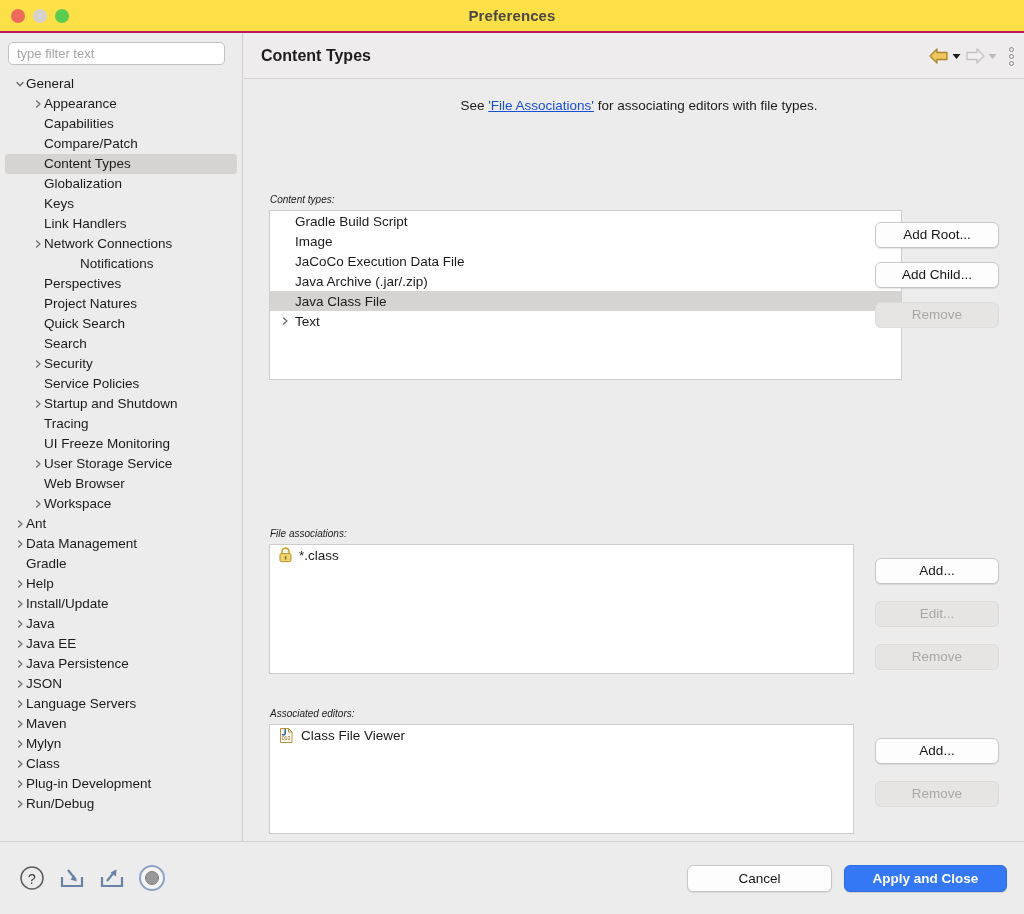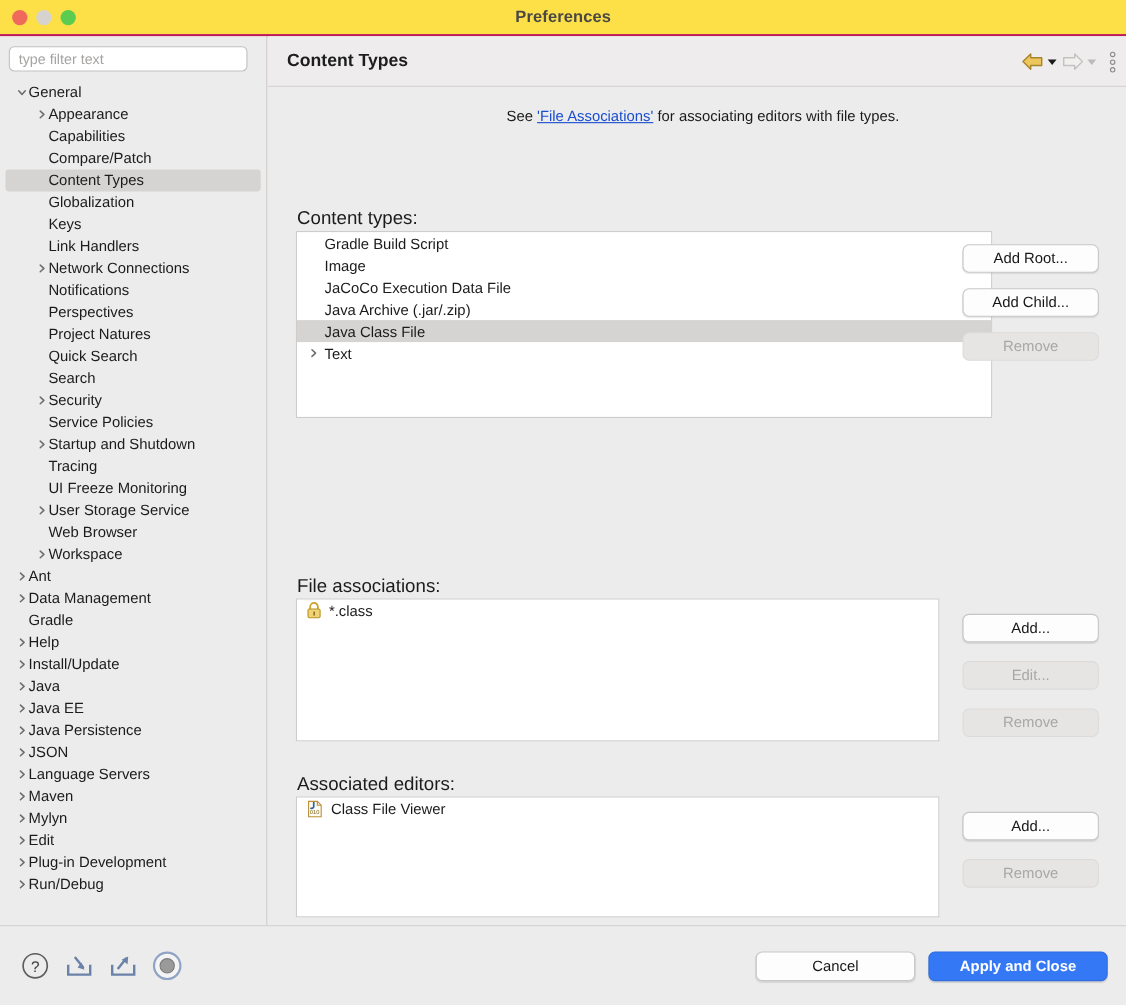--- a/index.html
+++ b/index.html
@@ -77,21 +77,21 @@
   .caret-dn { width: 9px; }
   .caret-dn svg { display: block; }
   .dots-menu { margin-left: 9px; display: flex; flex-direction: column; gap: 2px; align-items: center; }
   .dot { width: 5px; height: 5px; border-radius: 50%; border: 1px solid #8b8b8b; background: #ececec; }
 
   .content-body { position: relative; padding: 0 16px; }
 
   .see-line { font-size: 13.5px; color: #1b1b1b; margin: 19px 0 0 10px; text-align: center; }
   .see-link { color: #1a4ed0; text-decoration: underline; }
 
-  .field-label { font-size: 17px; color: #1b1b1b; margin-left: 10px; }
+  .field-label { font-size: 10px; color: #1b1b1b; margin-left: 10px; font-style: italic; }
 
   .listbox {
     background: #fff; border: 1px solid #cfcdcc;
     position: absolute;
   }
   .list-row {
     height: 20px; display: flex; align-items: center;
     font-size: 13.5px; color: #1b1b1b; white-space: nowrap;
   }
   .list-row.selected { background: #d6d4d3; }
@@ -206,21 +206,21 @@
           <span class="tree-label">Link Handlers</span>
         </div>
         <div class="tree-row" style="padding-left: 26px;">
           <span class="twisty">
             <svg width="10" height="10" viewBox="0 0 10 10">
               <path d="M3.6 2 L6.9 5 L3.6 8" fill="none" stroke="#6e6e6e" stroke-width="1.4" stroke-linecap="round" stroke-linejoin="round"></path>
             </svg>
           </span>
           <span class="tree-label">Network Connections</span>
         </div>
-        <div class="tree-row" style="padding-left: 26px;">
+        <div class="tree-row" style="padding-left: 26px; gap: 36px;">
           <span class="twisty"></span>
           <span class="tree-label">Notifications</span>
         </div>
         <div class="tree-row" style="padding-left: 26px;">
           <span class="twisty"></span>
           <span class="tree-label">Perspectives</span>
         </div>
         <div class="tree-row" style="padding-left: 26px;">
           <span class="twisty"></span>
           <span class="tree-label">Project Natures</span>
@@ -372,21 +372,21 @@
             </svg>
           </span>
           <span class="tree-label">Mylyn</span>
         </div>
         <div class="tree-row" style="padding-left: 8px;">
           <span class="twisty">
             <svg width="10" height="10" viewBox="0 0 10 10">
               <path d="M3.6 2 L6.9 5 L3.6 8" fill="none" stroke="#6e6e6e" stroke-width="1.4" stroke-linecap="round" stroke-linejoin="round"></path>
             </svg>
           </span>
-          <span class="tree-label">Edit</span>
+          <span class="tree-label">Class</span>
         </div>
         <div class="tree-row" style="padding-left: 8px;">
           <span class="twisty">
             <svg width="10" height="10" viewBox="0 0 10 10">
               <path d="M3.6 2 L6.9 5 L3.6 8" fill="none" stroke="#6e6e6e" stroke-width="1.4" stroke-linecap="round" stroke-linejoin="round"></path>
             </svg>
           </span>
           <span class="tree-label">Plug-in Development</span>
         </div>
         <div class="tree-row" style="padding-left: 8px;">

